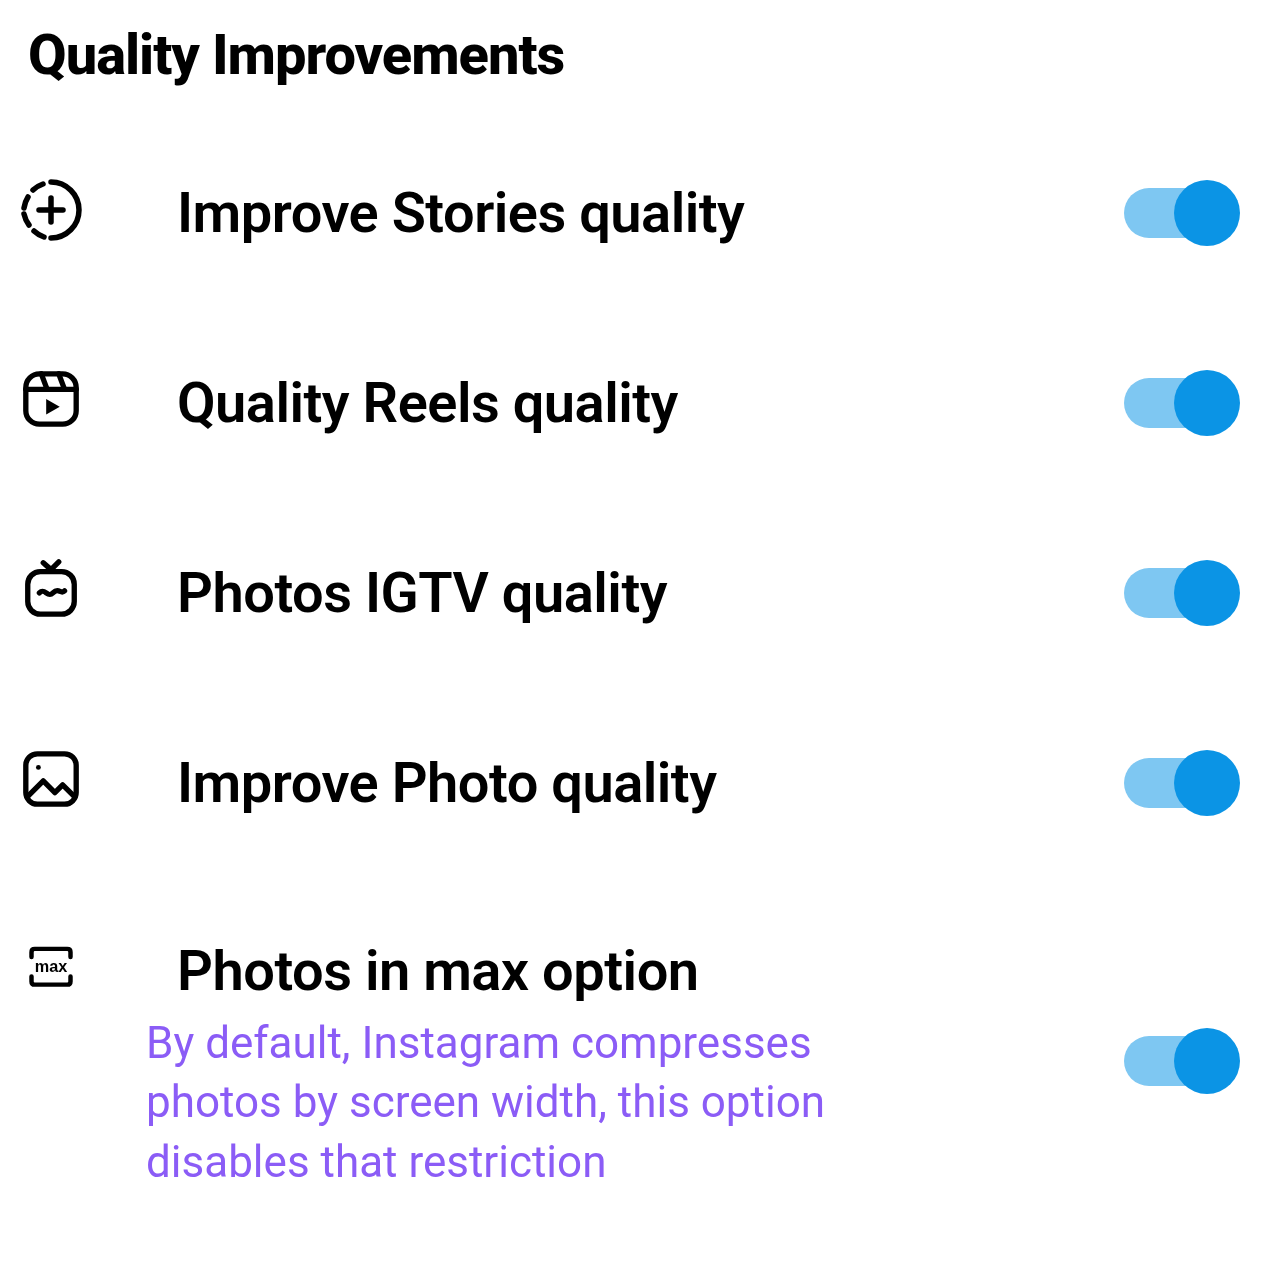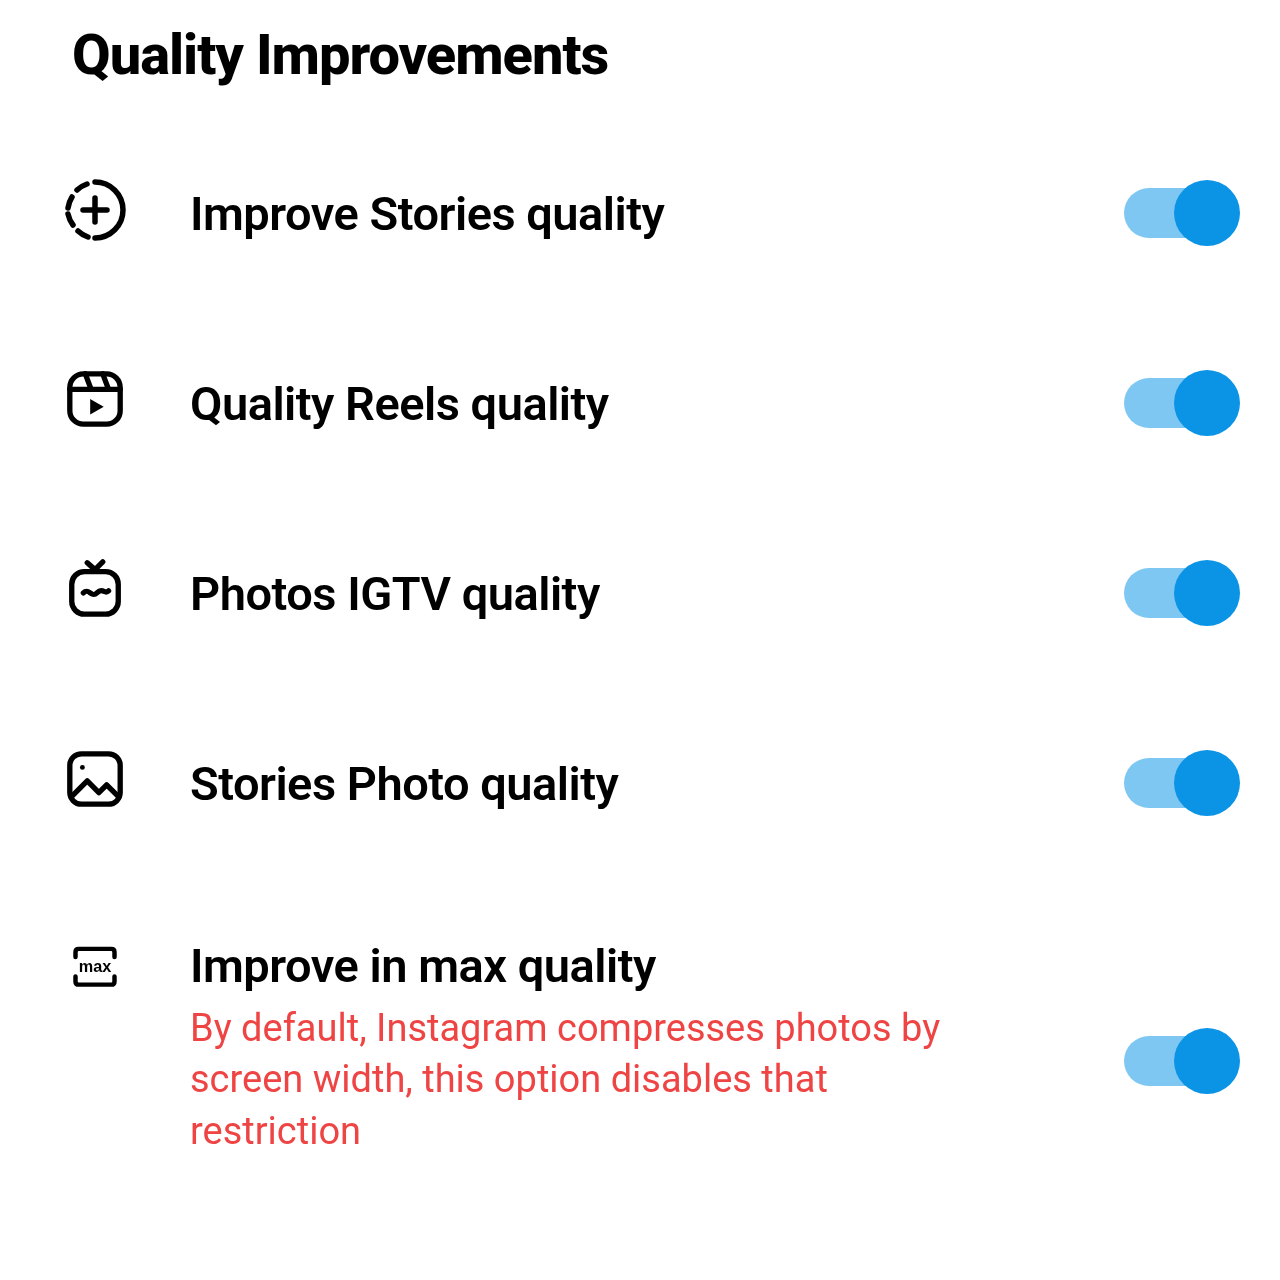--- a/index.html
+++ b/index.html
@@ -1,24 +1,24 @@
 <!DOCTYPE html>
 <html><head>
 <meta charset="utf-8">
 <style>
   * { box-sizing: border-box; margin: 0; padding: 0; }
   html, body { width: 1280px; height: 1280px; background: #ffffff; font-family: -apple-system, BlinkMacSystemFont, "Segoe UI", Roboto, Helvetica, Arial, sans-serif; color: #000; }
-  .page { padding: 10px 40px 0 60px; }
+  .page { padding: 10px 40px 0 16px; }
   .title { font-size: 56px; font-weight: 800; letter-spacing: -1px; margin: 12px 0 90px 12px; }
   .row { display: flex; align-items: center; gap: 60px; margin-bottom: 120px; }
   .row.last { margin-bottom: 0; align-items: flex-start; }
   .icon-slot { width: 70px; height: 70px; display: flex; align-items: flex-start; justify-content: center; flex: 0 0 70px; }
   .text-col { flex: 1 1 auto; min-width: 0; }
-  .label { font-size: 47px; font-weight: 600; letter-spacing: -0.5px; }
-  .desc { font-size: 38px; line-height: 1.35; color: #ef4444; font-weight: 400; margin-top: 10px; max-width: 760px; }
+  .label { font-size: 56px; font-weight: 600; letter-spacing: -0.5px; margin-left: 31px; }
+  .desc { font-size: 44px; line-height: 1.35; color: #8b5cf6; font-weight: 400; margin-top: 10px; max-width: 760px; }
   .toggle-col { flex: 0 0 auto; display: flex; align-items: center; }
   .row.last .toggle-col { margin-top: 90px; }
 
   
   .switch {
     position: relative;
     width: 116px;
     height: 66px;
     cursor: pointer;
   }
@@ -112,40 +112,40 @@
 
   <div class="row">
     <div class="icon-slot">
       <svg viewBox="0 0 64 64" width="62" height="62" fill="none" stroke="#000" stroke-width="5.5" stroke-linecap="round" stroke-linejoin="round">
         <rect x="6" y="6" width="52" height="52" rx="12"></rect>
         <circle cx="19" cy="20" r="2.5" fill="#000" stroke="none"></circle>
         <polyline points="8,50 24,34 36,46 44,38 56,50"></polyline>
       </svg>
     </div>
     <div class="text-col">
-      <div class="label">Stories Photo quality</div>
+      <div class="label">Improve Photo quality</div>
     </div>
     <div class="toggle-col">
       <div class="switch">
         <div class="track"></div>
           <div class="thumb"></div>
       </div>
     </div>
   </div>
 
   <div class="row last">
     <div class="icon-slot" style="align-self:flex-start; margin-top:6px;">
       <svg viewBox="0 0 64 64" width="62" height="52" fill="none" stroke="#000" stroke-width="5.5" stroke-linecap="round" stroke-linejoin="round">
         <path d="M8 16 L8 10 Q8 6 12 6 L52 6 Q56 6 56 10 L56 16"></path>
         <path d="M8 40 L8 46 Q8 50 12 50 L52 50 Q56 50 56 46 L56 40"></path>
         <text x="32" y="35" text-anchor="middle" font-family="Arial, sans-serif" font-size="20" font-weight="900" fill="#000" stroke="none">max</text>
       </svg>
     </div>
     <div class="text-col">
-      <div class="label">Improve in max quality</div>
+      <div class="label">Photos in max option</div>
       <div class="desc">By default, Instagram compresses photos by screen width, this option disables that restriction</div>
     </div>
     <div class="toggle-col">
       <div class="switch">
         <div class="track"></div>
           <div class="thumb"></div>
       </div>
     </div>
   </div>
 

